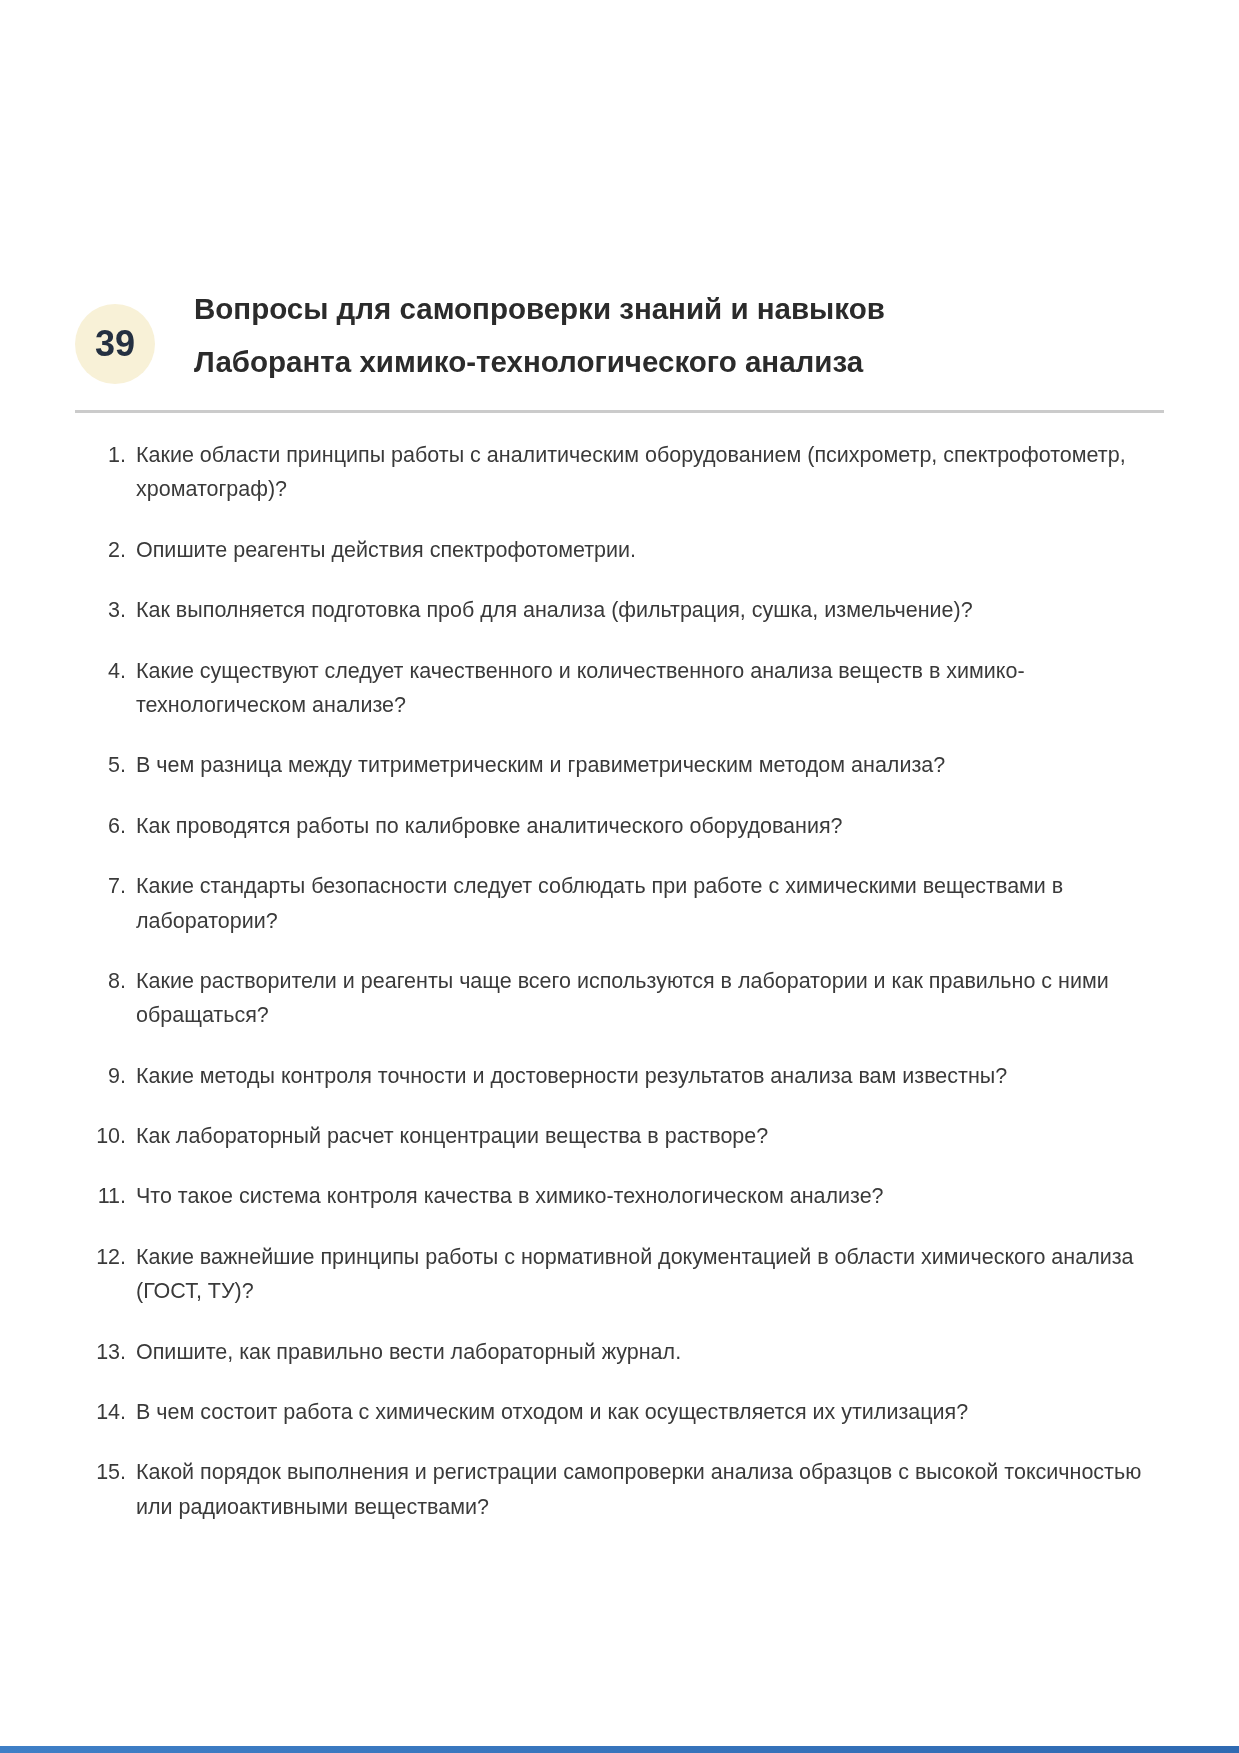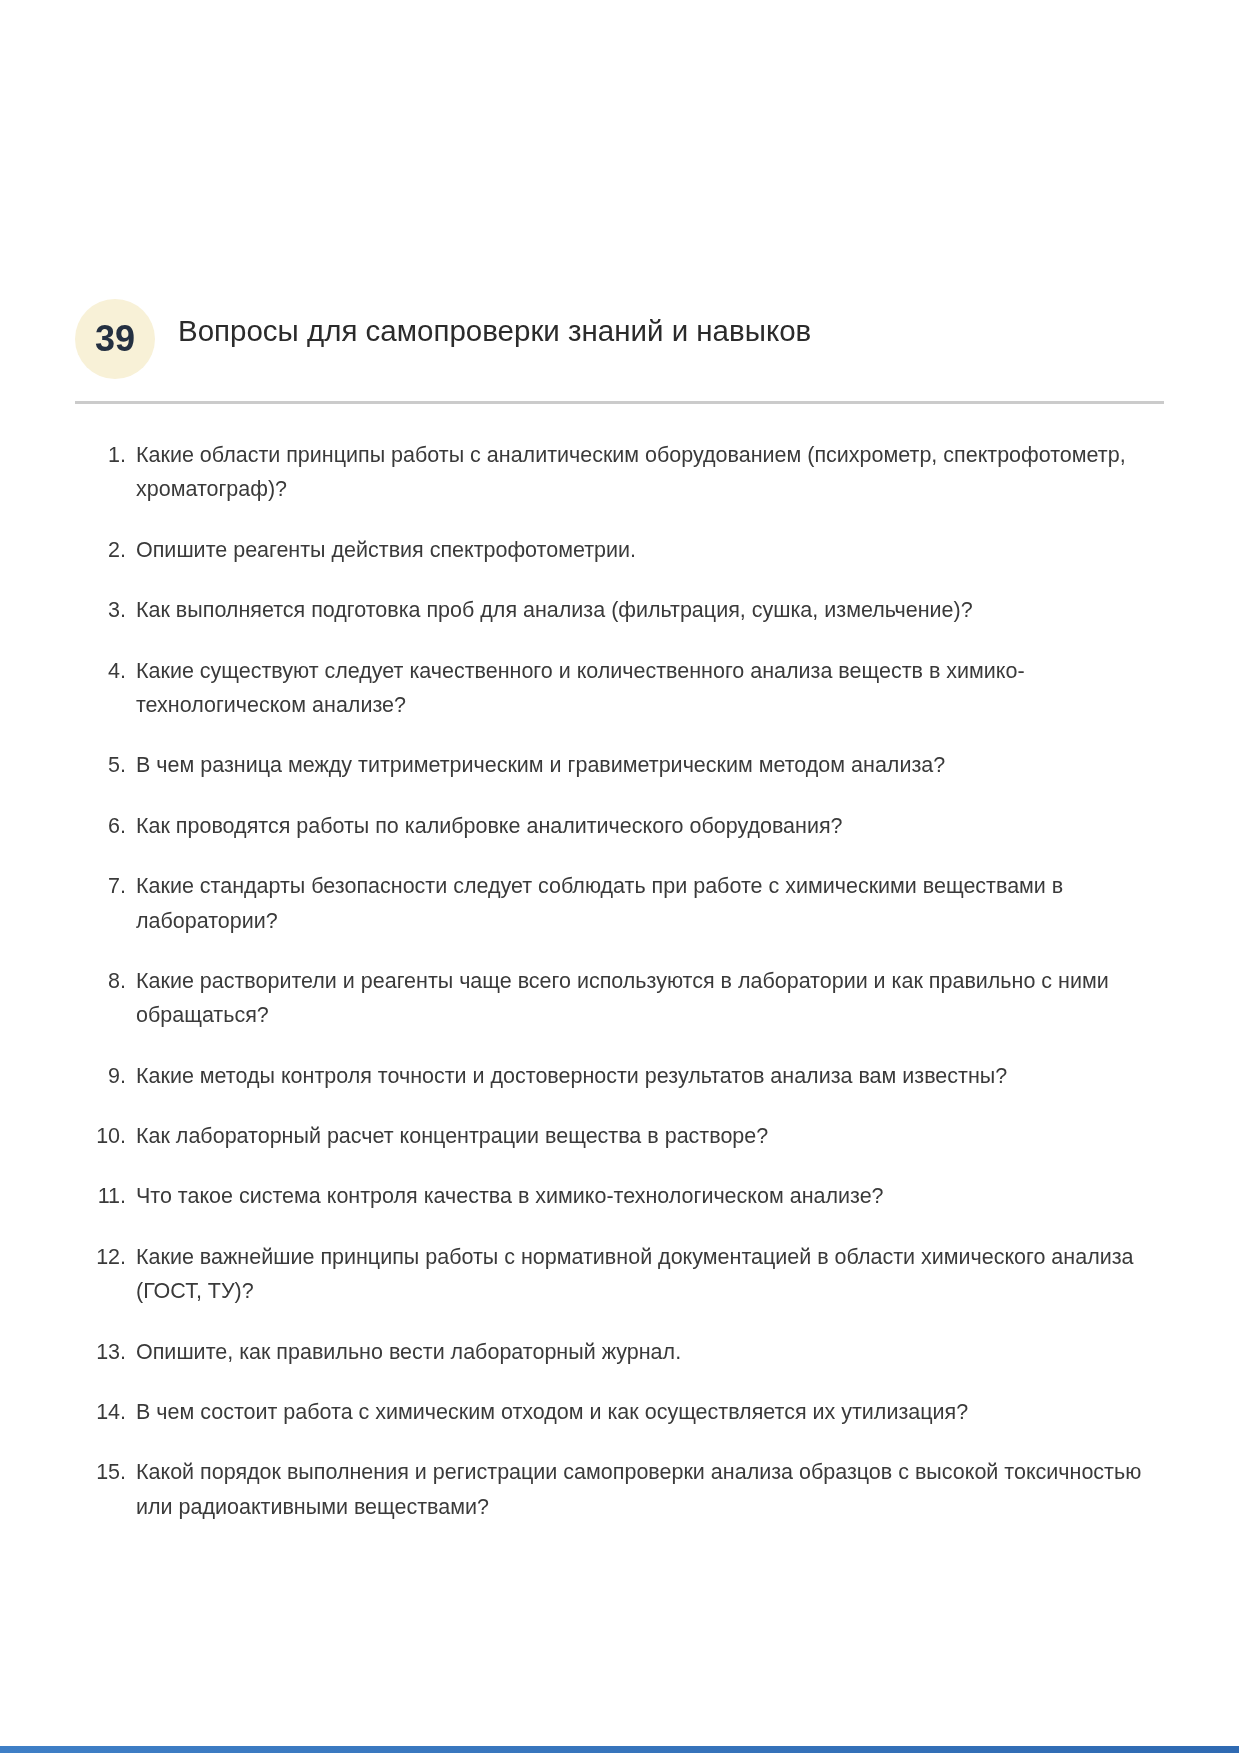--- a/index.html
+++ b/index.html
@@ -48,23 +48,23 @@
     color: #243041;
     font-size: 36px;
     font-weight: 700;
     display: flex;
     align-items: center;
     justify-content: center;
     margin-top: 16px;
   }
 
   .title-block {
-    margin-left: 23px;
+    margin-left: 39px;
     font-size: 29.5px;
-    font-weight: 400;
+    font-weight: 700;
     color: #2b2b2b;
     line-height: 1.78;
   }
 
   .questions {
     position: absolute;
     top: 438px;
     left: 75px;
     width: 1075px;
   }
@@ -94,20 +94,21 @@
 </head>
 <body>
 
 <div class="page">
 
 
   <div class="section-header">
     <div class="badge">39</div>
     <div class="title-block">
       <div>Вопросы для самопроверки знаний и навыков</div>
+      <div>Лаборанта химико-технологического анализа</div>
     </div>
   </div>
 
   <div class="questions">
     <ol>
         <li>Какие области принципы работы с аналитическим оборудованием (психрометр, спектрофотометр, хроматограф)?</li>
         <li>Опишите реагенты действия спектрофотометрии.</li>
         <li>Как выполняется подготовка проб для анализа (фильтрация, сушка, измельчение)?</li>
         <li>Какие существуют следует качественного и количественного анализа веществ в химико-технологическом анализе?</li>
         <li>В чем разница между титриметрическим и гравиметрическим методом анализа?</li>

